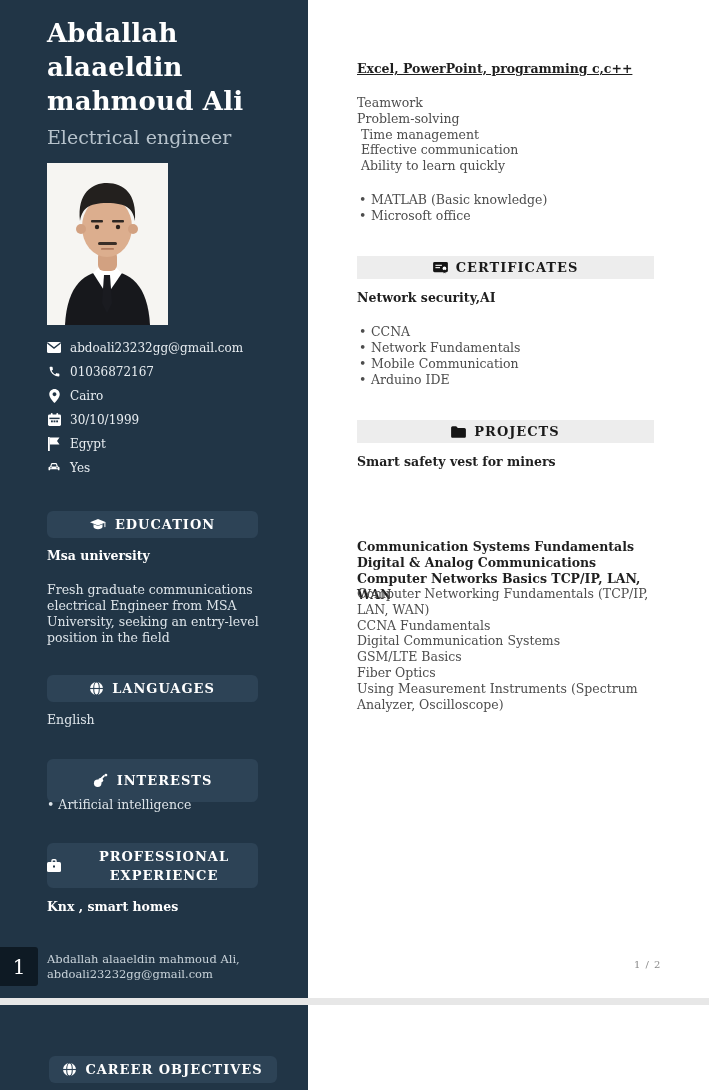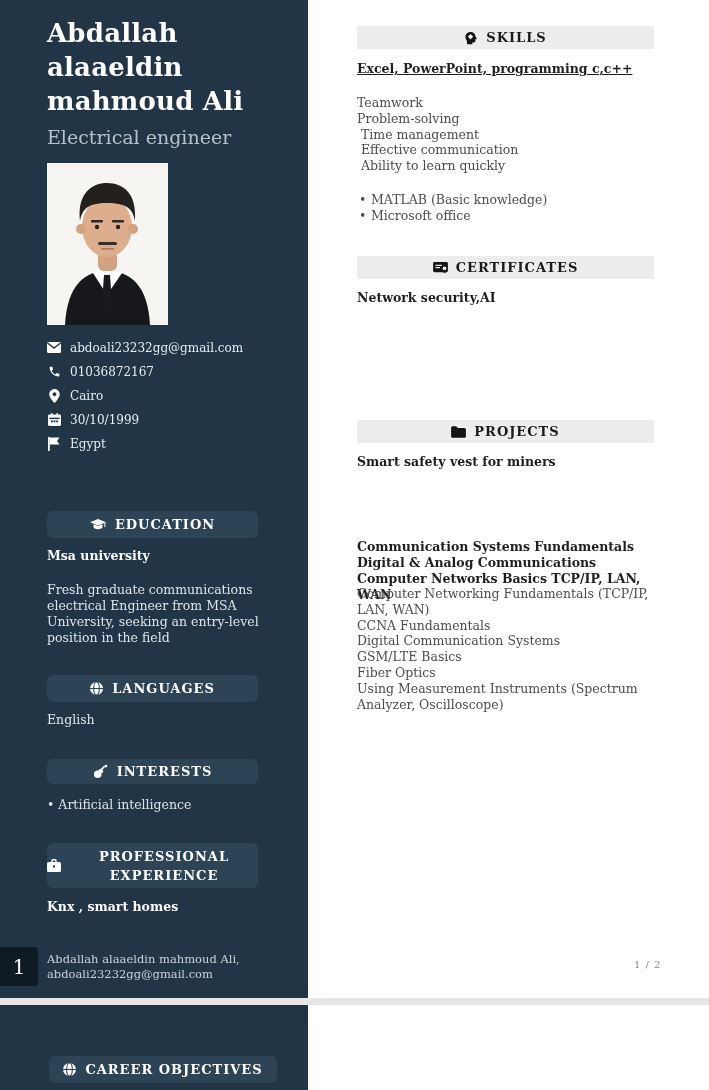--- a/index.html
+++ b/index.html
@@ -18,21 +18,21 @@
   .contact{position:absolute;left:47px;top:336px;width:230px;}
   .c-row{display:flex;align-items:center;height:23px;margin-bottom:1px;}
   .c-ic{width:14px;height:14px;margin-right:9px;flex:0 0 14px;display:flex;align-items:center;justify-content:center;}
   .c-tx{color:#e8edf1;font-size:12px;white-space:nowrap;}
   .s-bar{position:absolute;left:47px;width:211px;background:#2d4356;color:#ffffff;
          display:flex;align-items:center;justify-content:center;font-weight:bold;
          font-size:13px;letter-spacing:1px;border-radius:6px;}
   .s-bar .bar-ic{margin-right:9px;display:flex;}
   .bar-edu{top:511px;height:27px;}
   .bar-lang{top:675px;height:27px;}
-  .bar-int{top:759px;height:25px;}
+  .bar-int{top:759px;height:43px;}
   .bar-exp{top:843px;height:45px;text-align:center;line-height:19px;}
   .bar-career{left:49px;top:51px;height:27px;width:228px;}
   .s-strong{position:absolute;left:47px;width:215px;color:#ffffff;font-weight:bold;font-size:12.5px;}
   .s-body{position:absolute;left:47px;width:216px;color:#dde4e9;font-size:12.5px;line-height:16px;}
   .s-bullet{position:absolute;left:47px;width:216px;color:#dde4e9;font-size:12.5px;}
   .s-bullet::before{content:"• ";}
   
   .pagenum{position:absolute;left:0;top:947px;width:38px;height:39px;background:#0e1a24;
            color:#ffffff;font-size:20px;display:flex;align-items:center;justify-content:center;
            border-radius:0 3px 3px 0;}
@@ -139,20 +139,30 @@
         </div>
         <div class="c-row">
           <span class="c-ic">
             <svg width="12" height="14" viewBox="0 0 12 14">
                 <rect x="0" y="0" width="1.8" height="14" fill="#ffffff"></rect>
                 <path d="M1.8 0.5 L11.5 0.5 L9 4 L11.5 7.5 L1.8 7.5 Z" fill="#ffffff"></path>
               </svg>
           </span>
           <span class="c-tx">Egypt</span>
         </div>
+        <div class="c-row">
+          <span class="c-ic">
+            <svg width="14" height="11" viewBox="0 0 24 20">
+                <path d="M5 8 L6.5 3.5 C6.8 2.6 7.6 2 8.5 2 h7 c.9 0 1.7.6 2 1.5 L19 8 c1.7.3 3 1.1 3 2.5 V14 c0 .6-.4 1-1 1 h-1 c-.6 0-1-.4-1-1 v-1 H5 v1 c0 .6-.4 1-1 1 H3 c-.6 0-1-.4-1-1 v-3.5 C2 9.1 3.3 8.3 5 8 Z M7.2 8 h9.6 L15.7 4.5 c-.1-.3-.4-.5-.7-.5 H9 c-.3 0-.6.2-.7.5 Z" fill="#ffffff"></path>
+                <circle cx="6.5" cy="10.5" r="1.2" fill="#213546"></circle>
+                <circle cx="17.5" cy="10.5" r="1.2" fill="#213546"></circle>
+              </svg>
+          </span>
+          <span class="c-tx">Yes</span>
+        </div>
       </div>
 
       <div class="s-bar bar-edu">
         <span class="bar-ic">
           <svg width="16" height="12" viewBox="0 0 16 12">
               <path d="M8 0 L16 3.2 L8 6.4 L0 3.2 Z" fill="#ffffff"></path>
               <path d="M3.5 5.2 V8 C3.5 9.2 5.5 10.2 8 10.2 C10.5 10.2 12.5 9.2 12.5 8 V5.2 L8 7 Z" fill="#ffffff"></path>
               <rect x="14.4" y="3.6" width="1" height="4.5" fill="#ffffff"></rect>
             </svg>
         </span>
@@ -198,30 +208,20 @@
       </div>
       <div class="s-strong" style="top:899px;">Knx , smart homes</div>
 
       <div class="pagenum">1</div>
       <div class="footer-id">
         <div>Abdallah alaaeldin mahmoud Ali,</div>
         <div>abdoali23232gg@gmail.com</div>
       </div>
     </div>
 
-    <div class="m-bar bar-skills">
-      <span class="bar-ic">
-        <svg width="14" height="14" viewBox="0 0 16 16">
-            <path d="M7.5 1 C4 1 1.6 3.6 1.6 6.8 C1.6 8.6 2.4 10 3.4 11 L3.4 15 H9.5 L9.5 13 H11.5 C12.3 13 13 12.3 13 11.5 V9.5 L14.8 9 L13.2 6.3 C13 3.3 10.6 1 7.5 1 Z" fill="#141414"></path>
-            <circle cx="7.5" cy="6.5" r="2.2" fill="#ffffff"></circle>
-            <path d="M7.5 3.6 V5 M7.5 8 V9.4 M4.6 6.5 H6 M9 6.5 H10.4" stroke="#ffffff" stroke-width="1"></path>
-          </svg>
-      </span>
-      <span>SKILLS</span>
-    </div>
     <div class="m-strong" style="top:61px;text-decoration:underline;">Excel, PowerPoint, programming c,c++</div>
     <div class="m-lines" style="top:95px;">
       <div class="m-line">Teamwork</div>
       <div class="m-line">Problem-solving</div>
       <div class="m-line"> Time management</div>
       <div class="m-line"> Effective communication</div>
       <div class="m-line"> Ability to learn quickly</div>
     </div>
     <div class="m-bullets" style="top:192px;">
       <div class="m-bullet">MATLAB (Basic knowledge)</div>
@@ -234,20 +234,26 @@
             <rect x="0" y="0" width="16" height="11" rx="1.5" fill="#141414"></rect>
             <rect x="2.5" y="3" width="7" height="1.2" fill="#ffffff"></rect>
             <rect x="2.5" y="5.5" width="5" height="1.2" fill="#ffffff"></rect>
             <circle cx="12.3" cy="7" r="2" fill="#ffffff"></circle>
             <path d="M11.3 8.5 L11.3 12.5 L12.3 11.3 L13.3 12.5 L13.3 8.5 Z" fill="#141414"></path>
           </svg>
       </span>
       <span>CERTIFICATES</span>
     </div>
     <div class="m-strong" style="top:290px;">Network security,AI</div>
+    <div class="m-bullets" style="top:324px;">
+      <div class="m-bullet">CCNA</div>
+      <div class="m-bullet">Network Fundamentals</div>
+      <div class="m-bullet">Mobile Communication</div>
+      <div class="m-bullet">Arduino IDE</div>
+    </div>
 
     <div class="m-bar bar-proj">
       <span class="bar-ic">
         <svg width="15" height="12" viewBox="0 0 16 13">
             <path d="M0 2 C0 1 .7 .2 1.6 .2 H5.5 L7.3 2.2 H14.4 C15.3 2.2 16 3 16 3.9 V11 C16 12 15.3 12.8 14.4 12.8 H1.6 C.7 12.8 0 12 0 11 Z" fill="#141414"></path>
           </svg>
       </span>
       <span>PROJECTS</span>
     </div>
     <div class="m-strong" style="top:454px;">Smart safety vest for miners</div>

